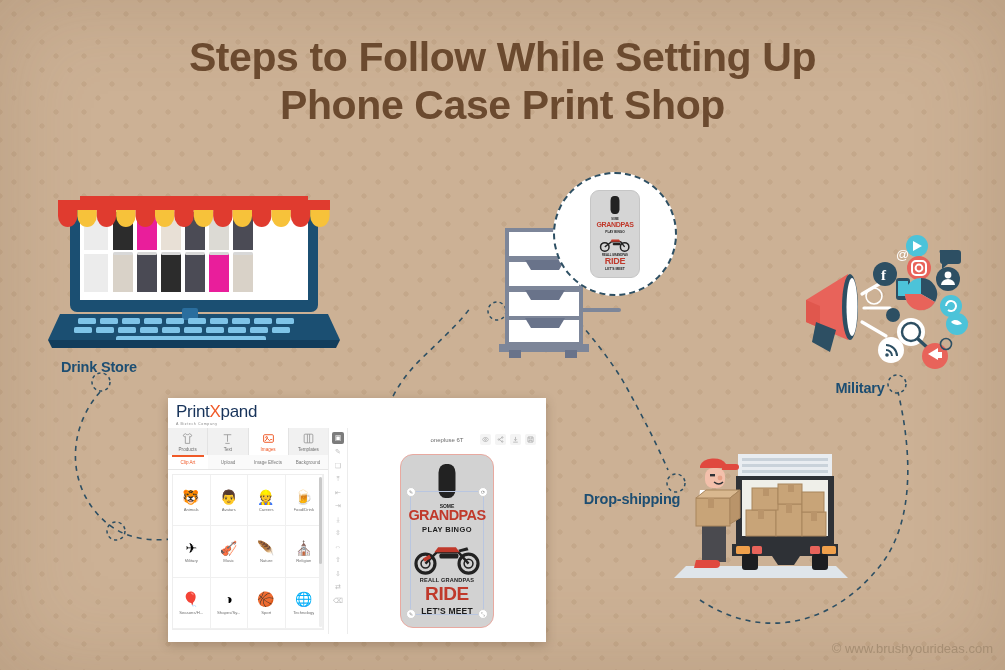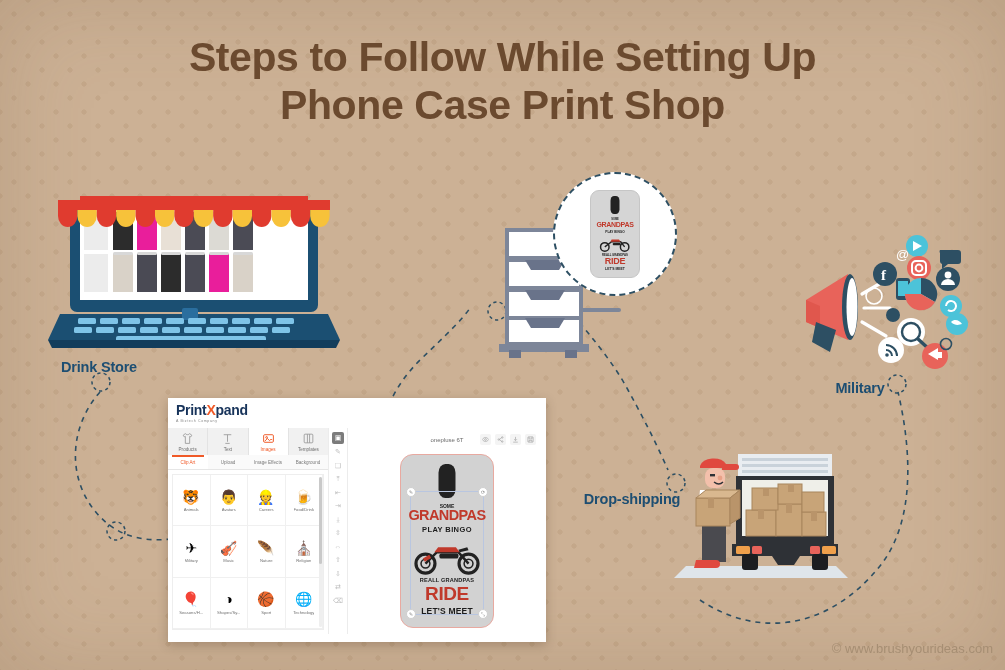--- a/index.html
+++ b/index.html
@@ -83,21 +83,21 @@
   #dropship{position:absolute;left:672px;top:448px;width:186px;height:140px;z-index:5;}
 
   
   #app{
     position:absolute;left:168px;top:398px;width:378px;height:244px;z-index:8;
     background:#ffffff;box-shadow:0 3px 10px rgba(60,40,20,0.25);
     overflow:hidden;
   }
   #app .app-inner{position:absolute;inset:0;display:flex;flex-direction:column;}
   .brandbar{height:30px;padding:5px 0 0 8px;box-sizing:border-box;}
-  .brand{font-size:14px;font-weight:bold;color:#17335a;letter-spacing:-0.3px;line-height:1;}
+  .brand{font-size:17px;font-weight:normal;color:#17335a;letter-spacing:-0.3px;line-height:1;}
   .brand .x{color:#f05a28;}
   .brand-sub{font-size:3.6px;color:#8a8a8a;letter-spacing:0.6px;margin-top:1.5px;}
   .app-body{flex:1;display:flex;min-height:0;}
   .panel{width:160px;background:#ffffff;display:flex;flex-direction:column;border-right:1px solid #ececec;}
   .maintabs{display:flex;background:#f1f1f1;}
   .maintab{
     flex:1;padding:4px 0 3px;text-align:center;font-size:4.6px;color:#6f6f6f;
     border-right:1px solid #e3e3e3;box-sizing:border-box;
   }
   .maintab:last-child{border-right:none;}

